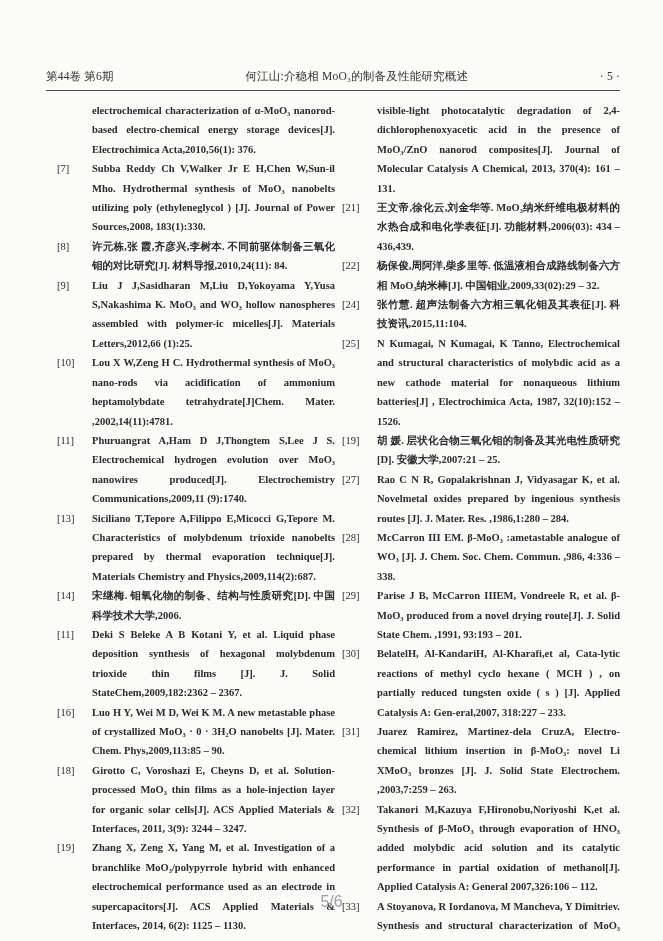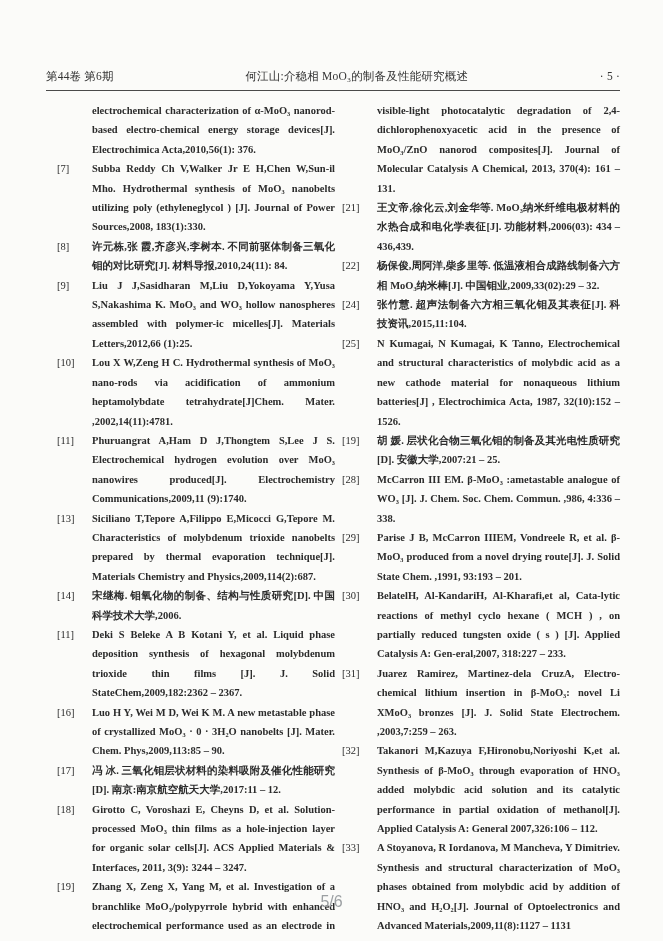--- a/index.html
+++ b/index.html
@@ -107,24 +107,20 @@
   <div class="ref">
     <span class="num">[11]</span>
     <span class="txt">Deki S Beleke A B Kotani Y, et al. Liquid phase deposition synthesis of hexagonal molybdenum trioxide thin films [J]. J. Solid StateChem,2009,182:2362 – 2367.</span>
   </div>
 
   <div class="ref">
     <span class="num">[16]</span>
     <span class="txt">Luo H Y, Wei M D, Wei K M. A new metastable phase of crystallized MoO₃ · 0 · 3H₂O nanobelts [J]. Mater. Chem. Phys,2009,113:85 – 90.</span>
   </div>
 
-  <div class="ref">
-    <span class="num">[17]</span>
-    <span class="txt">冯 冰. 三氧化钼层状材料的染料吸附及催化性能研究[D]. 南京:南京航空航天大学,2017:11 – 12.</span>
-  </div>
 
   <div class="ref">
     <span class="num">[18]</span>
     <span class="txt">Girotto C, Voroshazi E, Cheyns D, et al. Solution-processed MoO₃ thin films as a hole-injection layer for organic solar cells[J]. ACS Applied Materials &amp; Interfaces, 2011, 3(9): 3244 – 3247.</span>
   </div>
 
   <div class="ref">
     <span class="num">[19]</span>
     <span class="txt">Zhang X, Zeng X, Yang M, et al. Investigation of a branchlike MoO₃/polypyrrole hybrid with enhanced electrochemical performance used as an electrode in supercapacitors[J]. ACS Applied Materials &amp; Interfaces, 2014, 6(2): 1125 – 1130.</span>
   </div>
@@ -155,20 +151,24 @@
   <div class="ref">
     <span class="num">[25]</span>
     <span class="txt">N Kumagai, N Kumagai, K Tanno, Electrochemical and structural characteristics of molybdic acid as a new cathode material for nonaqueous lithium batteries[J] , Electrochimica Acta, 1987, 32(10):152 – 1526.</span>
   </div>
 
   <div class="ref">
     <span class="num">[19]</span>
     <span class="txt">胡 媛. 层状化合物三氧化钼的制备及其光电性质研究[D]. 安徽大学,2007:21 – 25.</span>
   </div>
 
+  <div class="ref">
+    <span class="num">[27]</span>
+    <span class="txt">Rao C N R, Gopalakrishnan J, Vidyasagar K, et al. Novelmetal oxides prepared by ingenious synthesis routes [J]. J. Mater. Res. ,1986,1:280 – 284.</span>
+  </div>
 
   <div class="ref">
     <span class="num">[28]</span>
     <span class="txt">McCarron III EM. β-MoO₃ :ametastable analogue of WO₃ [J]. J. Chem. Soc. Chem. Commun. ,986, 4:336 – 338.</span>
   </div>
 
   <div class="ref">
     <span class="num">[29]</span>
     <span class="txt">Parise J B, McCarron IIIEM, Vondreele R, et al. β-MoO₃ produced from a novel drying route[J]. J. Solid State Chem. ,1991, 93:193 – 201.</span>
   </div>

